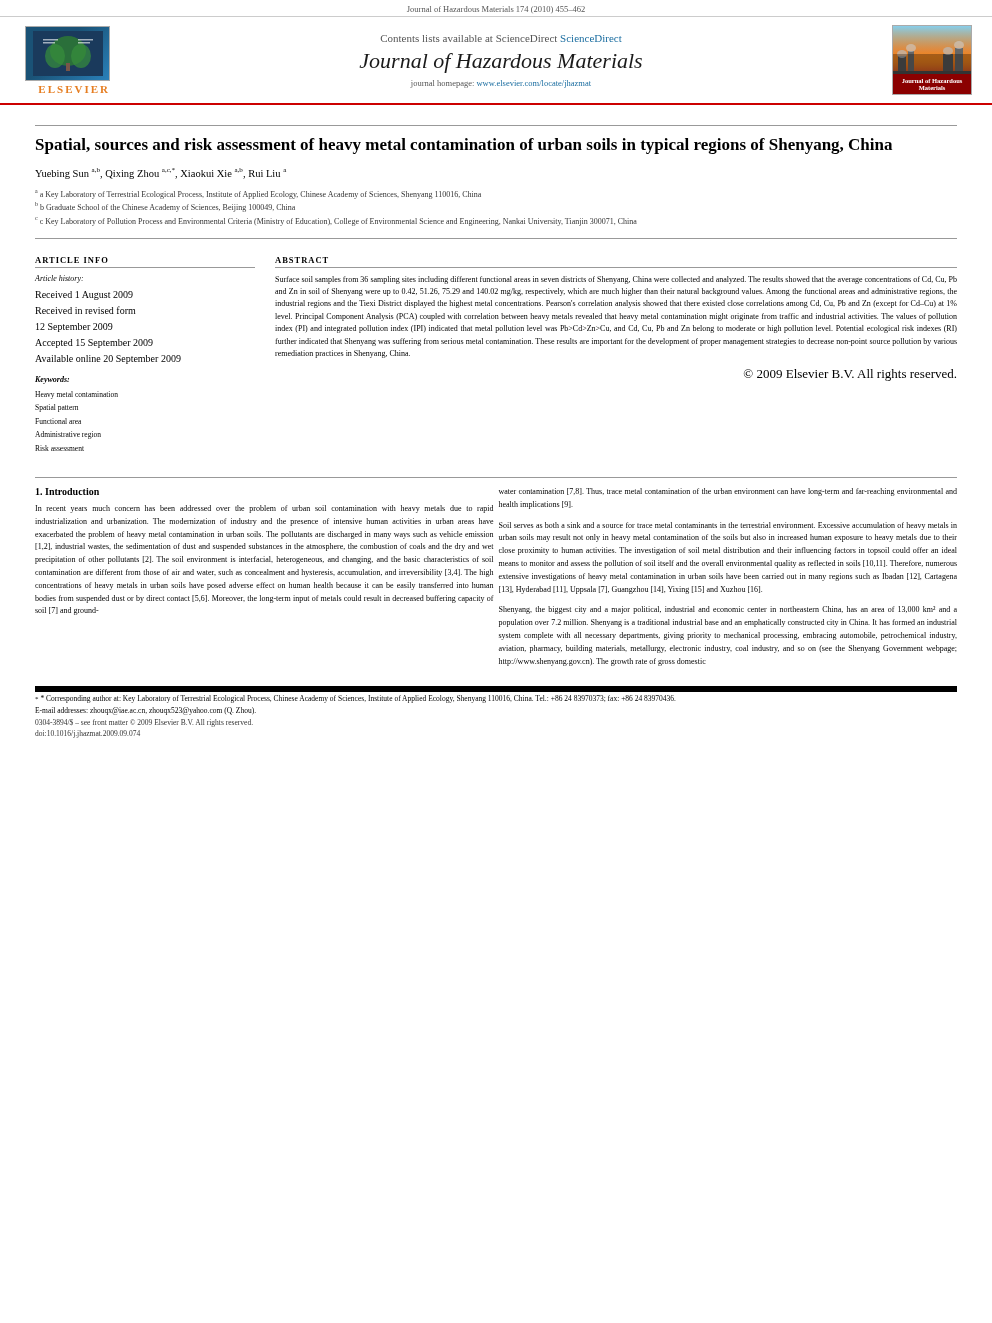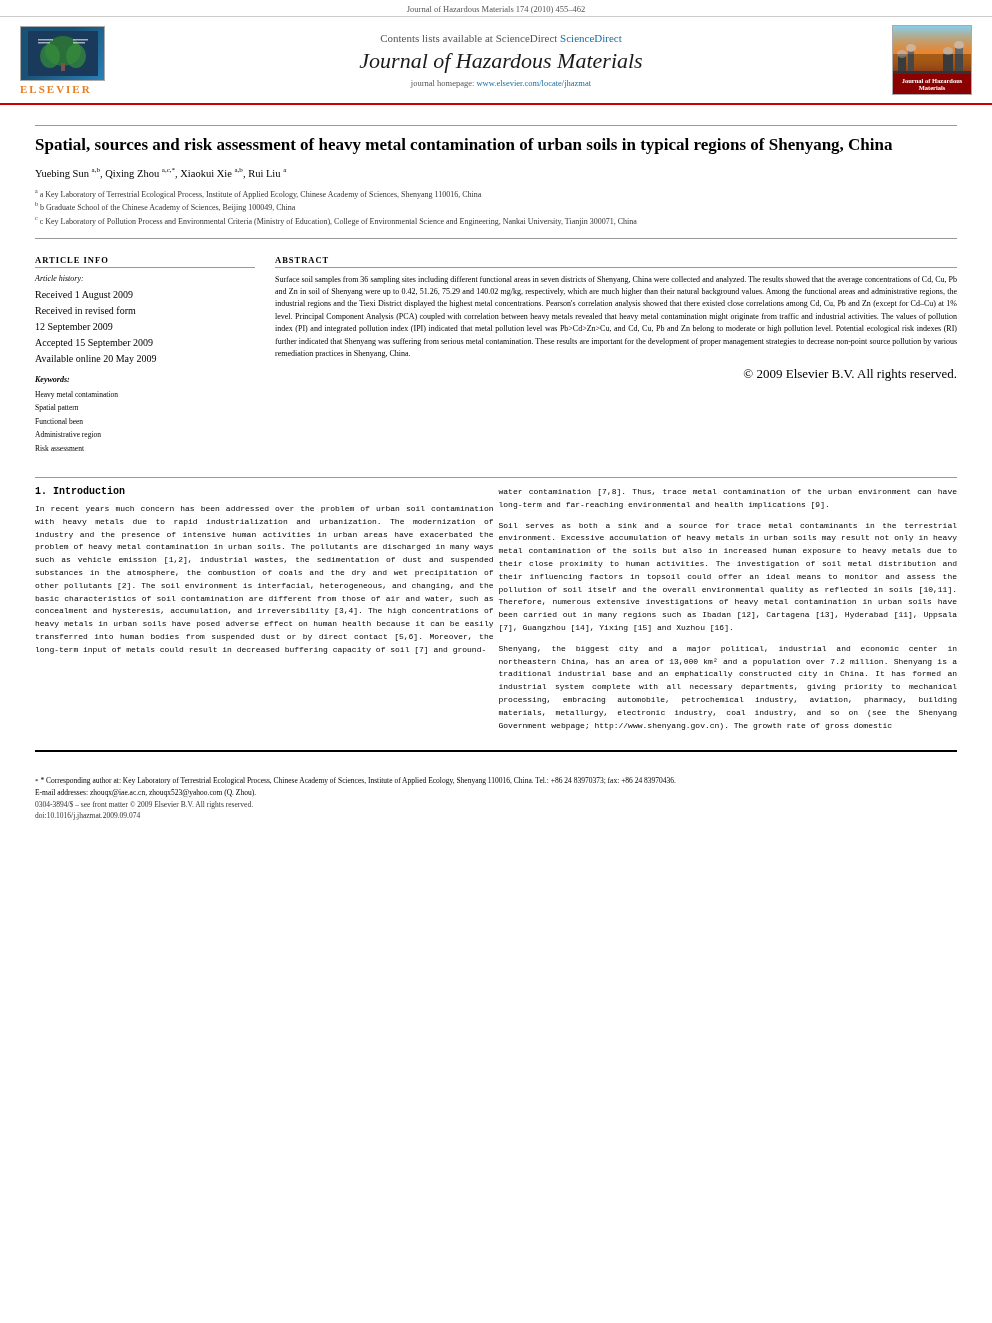--- a/index.html
+++ b/index.html
@@ -27,21 +27,21 @@
       align-items: center;
       justify-content: space-between;
       padding: 8px 20px;
       border-bottom: 2px solid #c00;
     }
 
     .journal-header .elsevier-logo {
       width: 90px;
       display: flex;
       flex-direction: column;
-      align-items: flex-start;
+      align-items: flex-end;
     }
 
     .elsevier-logo-box {
       width: 85px;
       height: 55px;
       background: linear-gradient(135deg, #1a5276 40%, #2980b9 100%);
       display: flex;
       align-items: center;
       justify-content: center;
       color: #fff;
@@ -248,21 +248,20 @@
     }
 
     
     .body-section {
       padding: 14px 35px 0 35px;
     }
 
     .two-col-body {
       display: flex;
       gap: 5px;
-      font-family: Liberation Mono, monospace;
     }
 
     .body-col {
       flex: 1;
     }
 
     .section-number-title {
       font-size: 10px;
       font-weight: bold;
       color: #000;
@@ -271,23 +270,23 @@
 
     .body-text {
       font-size: 8px;
       color: #000;
       line-height: 1.6;
       text-align: justify;
       margin-bottom: 8px;
     }
 
     .footnote-section {
-      border-top: 2px solid #000000;
+      border-top: 6px solid #000000;
       margin: 10px 35px 12px 35px;
-      padding-top: 23px;
+      padding-top: 1px;
     }
 
     .footnote-text {
       font-size: 7.5px;
       color: #000;
       line-height: 1.5;
     }
 
     .doi-line {
       font-size: 7.5px;
@@ -388,28 +387,28 @@
   <div class="two-col-section">
 
     <div class="left-col">
       <div class="section-heading">ARTICLE INFO</div>
 
       <div class="article-info-label">Article history:</div>
       <div class="article-info-dates">
         <div>Received 1 August 2009</div>
         <div>Received in revised form<br>12 September 2009</div>
         <div>Accepted 15 September 2009</div>
-        <div>Available online 20 May 2009</div>
+        <div>Available online 20 September 2009</div>
       </div>
 
       <div class="keywords-label">Keywords:</div>
       <div class="keywords-list">
         <div>Heavy metal contamination</div>
         <div>Spatial pattern</div>
-        <div>Functional been</div>
+        <div>Functional area</div>
         <div>Administrative region</div>
         <div>Risk assessment</div>
       </div>
     </div>
 
     <div class="right-col">
       <div class="section-heading">ABSTRACT</div>
       <div class="abstract-text">Surface soil samples from 36 sampling sites including different functional areas in seven districts of Shenyang, China were collected and analyzed. The results showed that the average concentrations of Cd, Cu, Pb and Zn in soil of Shenyang were up to 0.42, 51.26, 75.29 and 140.02 mg/kg, respectively, which are much higher than their natural background values. Among the functional areas and administrative regions, the industrial regions and the Tiexi District displayed the highest metal concentrations. Pearson's correlation analysis showed that there existed close correlations among Cd, Cu, Pb and Zn (except for Cd–Cu) at 1% level. Principal Component Analysis (PCA) coupled with correlation between heavy metals revealed that heavy metal contamination might originate from traffic and industrial activities. The values of pollution index (PI) and integrated pollution index (IPI) indicated that metal pollution level was Pb&gt;Cd&gt;Zn&gt;Cu, and Cd, Cu, Pb and Zn belong to moderate or high pollution level. Potential ecological risk indexes (RI) further indicated that Shenyang was suffering from serious metal contamination. These results are important for the development of proper management strategies to decrease non-point source pollution by various remediation practices in Shenyang, China.</div>
       <div class="copyright-line">© 2009 Elsevier B.V. All rights reserved.</div>
     </div>

